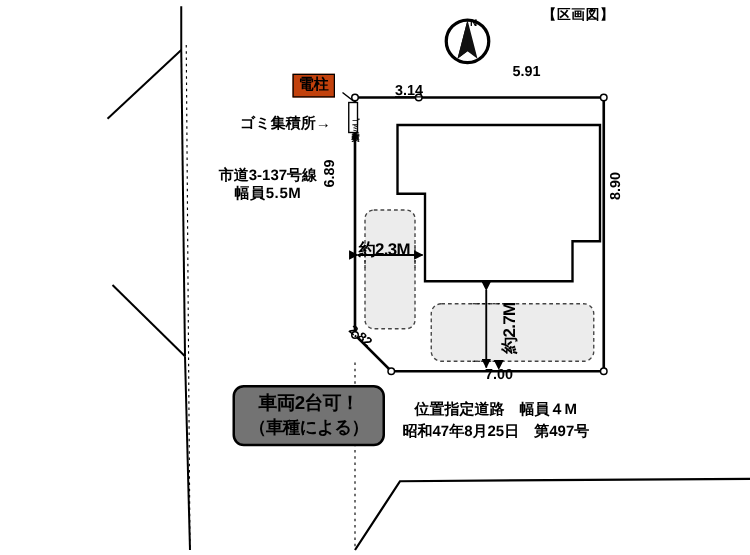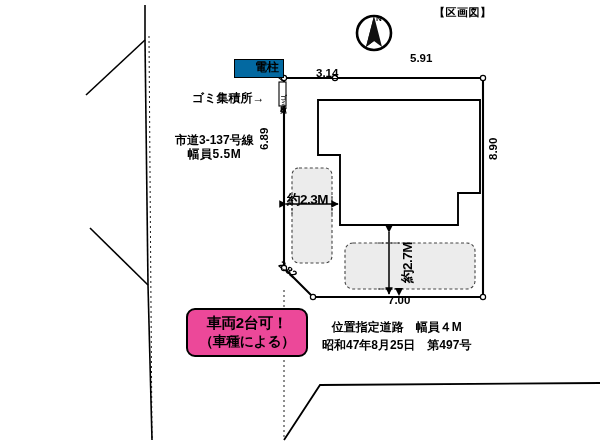--- a/index.html
+++ b/index.html
@@ -85,24 +85,24 @@
     left: 400px;
     top: 283px;
     transform: rotate(-90deg);
     transform-origin: left top;
   }
   
   .pole-box {
     left: 234px;
     top: 59px;
     border: 1.2px solid #000;
-    padding: 1px 4px 2px 20px;
-    font-size: 12px;
-    font-weight: bold;
-    background: #0369a1;
+    padding: 1px 4px 2px 4px;
+    font-size: 12px;
+    font-weight: bold;
+    background: #c2410c;
   }
   .gomi {
     left: 192px;
     top: 92px;
     font-size: 12px;
     font-weight: bold;
   }
   .gomi-vert {
     left: 280px;
     top: 89px;
@@ -120,21 +120,21 @@
   }
   .road-name span { display: block; }
   .road-name .w { letter-spacing: 0.5px; }
   
   .callout {
     left: 186px;
     top: 308px;
     width: 114px;
     border: 2.2px solid #000;
     border-radius: 9px;
-    background: #ec4899;
+    background: #737373;
     padding: 4px 2px 5px 2px;
     text-align: center;
     font-size: 15px;
     font-weight: bold;
     letter-spacing: -0.5px;
   }
   .callout span { display: block; line-height: 1.25; }
   .callout .l2 { font-size: 14px; }
   
   .legal {

